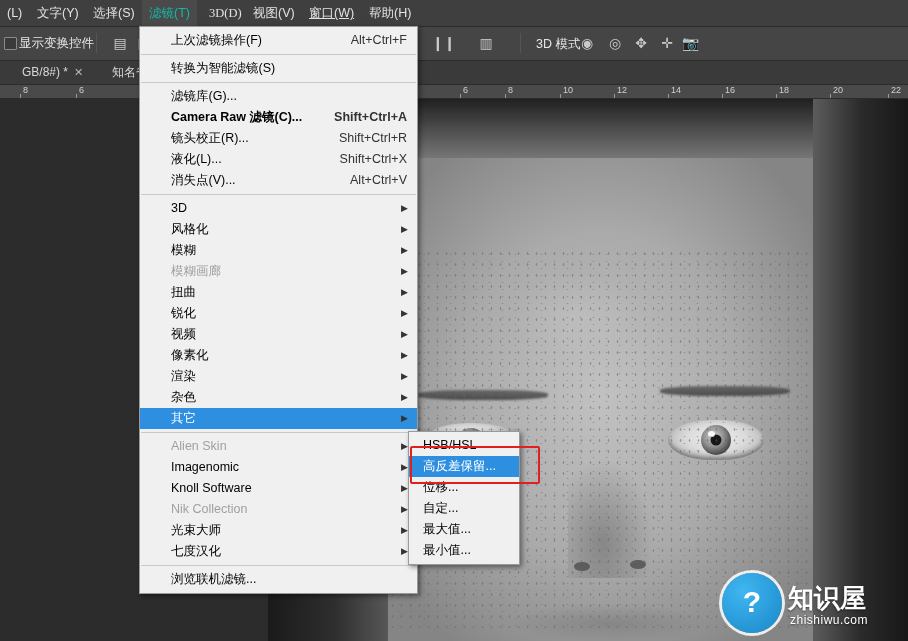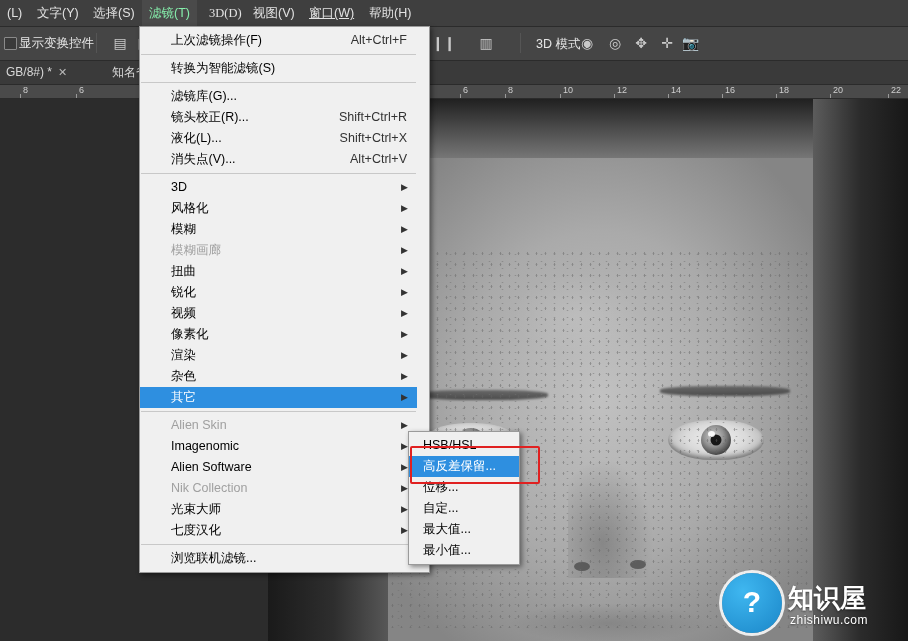--- a/index.html
+++ b/index.html
@@ -12,21 +12,21 @@
   }
   
   .menubar{
     position:absolute;left:0;top:0;width:908px;height:26px;
     background:#3f3f3f;border-bottom:1px solid #2b2b2b;
   }
   .menubar .mi{
     position:absolute;top:0;height:26px;line-height:26px;
     padding:0 7px;font-size:12.5px;color:#e2e2e2;white-space:nowrap;
   }
-  .menubar .mi.active{background:#4a4a4a;color:#86efac;}
+  .menubar .mi.active{background:#4a4a4a;color:#14b8a6;}
   
   .optionsbar{
     position:absolute;left:0;top:26px;width:908px;height:34px;
     background:#454545;border-bottom:1px solid #2b2b2b;
   }
   .opt-check{
     position:absolute;left:4px;top:11px;width:11px;height:11px;
     border:1px solid #8a8a8a;background:#3a3a3a;border-radius:1px;
   }
   .opt-label{position:absolute;left:19px;top:9px;font-size:12.5px;color:#e6e6e6;white-space:nowrap;}
@@ -119,21 +119,21 @@
       radial-gradient(#7d6f68 0.7px, transparent 1.1px);
     background-size:9px 11px, 13px 7px;
     background-position:0 0, 4px 3px;
     filter:grayscale(100%);
   }
   
   .menu{
     position:absolute;left:139px;top:26px;width:277px;
     background:#f0f0f0;border:1px solid #9a9a9a;
     box-shadow:2px 2px 5px rgba(0,0,0,.45);
-    padding:3px 12px 3px 0;
+    padding:3px 0 3px 0;
     color:#000;font-size:12.5px;
   }
   .menu .row{
     position:relative;height:21px;line-height:21px;padding:0 10px 0 31px;
     white-space:nowrap;cursor:default;
   }
   .menu .row.bold{font-weight:bold;}
   .menu .row.dim{color:#a0a0a0;}
   .menu .row.hl{background:#2e8fe0;color:#fff;}
   .menu .row .sc{position:absolute;right:10px;top:0;color:#333;}
@@ -253,21 +253,21 @@
     <div class="tick" style="left: 722px;"></div>
     <div class="t" style="left: 779px;">18</div>
     <div class="tick" style="left: 776px;"></div>
     <div class="t" style="left: 833px;">20</div>
     <div class="tick" style="left: 830px;"></div>
     <div class="t" style="left: 891px; text-align: center;">22</div>
     <div class="tick" style="left: 888px;"></div>
   </div>
 
 <div class="tabbar">
-    <div class="tab" style="left: 0px;"><span>GB/8#) *</span><span class="x">✕</span></div>
+    <div class="tab" style="left: 16px;"><span>GB/8#) *</span><span class="x">✕</span></div>
     <div class="tab" style="left: 74px; margin-left: 32px;"><span>知名雀斑大</span></div>
   </div>
 
 <div class="optionsbar">
   <div class="opt-check"></div>
   <div class="opt-label">显示变换控件</div>
   <div class="opt-sep" style="left:96px;"></div>
   <div class="opt-sep" style="left:186px;"></div>
   <div class="opt-sep" style="left:276px;"></div>
   <div class="opt-sep" style="left:416px;"></div>
@@ -299,39 +299,40 @@
     <div class="mi" style="left: 302px; text-decoration: underline;">窗口(W)</div>
     <div class="mi" style="left: 362px;">帮助(H)</div>
   </div>
 
 <div class="menu">
     <div class="row"><span>上次滤镜操作(F)</span><span class="sc">Alt+Ctrl+F</span></div>
     <div class="sep"></div>
     <div class="row"><span>转换为智能滤镜(S)</span></div>
     <div class="sep"></div>
     <div class="row"><span>滤镜库(G)...</span></div>
+    <div class="row bold"><span>Camera Raw 滤镜(C)...</span><span class="sc">Shift+Ctrl+A</span></div>
     <div class="row"><span>镜头校正(R)...</span><span class="sc">Shift+Ctrl+R</span></div>
     <div class="row"><span>液化(L)...</span><span class="sc">Shift+Ctrl+X</span></div>
     <div class="row"><span>消失点(V)...</span><span class="sc">Alt+Ctrl+V</span></div>
     <div class="sep"></div>
     <div class="row"><span>3D</span><span class="arw">▶</span></div>
     <div class="row"><span>风格化</span><span class="arw">▶</span></div>
     <div class="row"><span>模糊</span><span class="arw">▶</span></div>
     <div class="row dim"><span>模糊画廊</span><span class="arw">▶</span></div>
     <div class="row"><span>扭曲</span><span class="arw">▶</span></div>
     <div class="row"><span>锐化</span><span class="arw">▶</span></div>
     <div class="row"><span>视频</span><span class="arw">▶</span></div>
     <div class="row"><span>像素化</span><span class="arw">▶</span></div>
     <div class="row"><span>渲染</span><span class="arw">▶</span></div>
     <div class="row"><span>杂色</span><span class="arw">▶</span></div>
     <div class="row hl"><span>其它</span><span class="arw">▶</span></div>
     <div class="sep"></div>
     <div class="row dim"><span>Alien Skin</span><span class="arw">▶</span></div>
     <div class="row"><span>Imagenomic</span><span class="arw">▶</span></div>
-    <div class="row"><span>Alien Software</span><span class="arw">▶</span></div>
+    <div class="row"><span>Knoll Software</span><span class="arw">▶</span></div>
     <div class="row dim"><span>Nik Collection</span><span class="arw">▶</span></div>
     <div class="row"><span>光束大师</span><span class="arw">▶</span></div>
     <div class="row"><span>七度汉化</span><span class="arw">▶</span></div>
     <div class="sep"></div>
     <div class="row"><span>浏览联机滤镜...</span></div>
   </div>
 
 <div class="submenu">
     <div class="row">HSB/HSL</div>
     <div class="row hl">高反差保留...</div>

